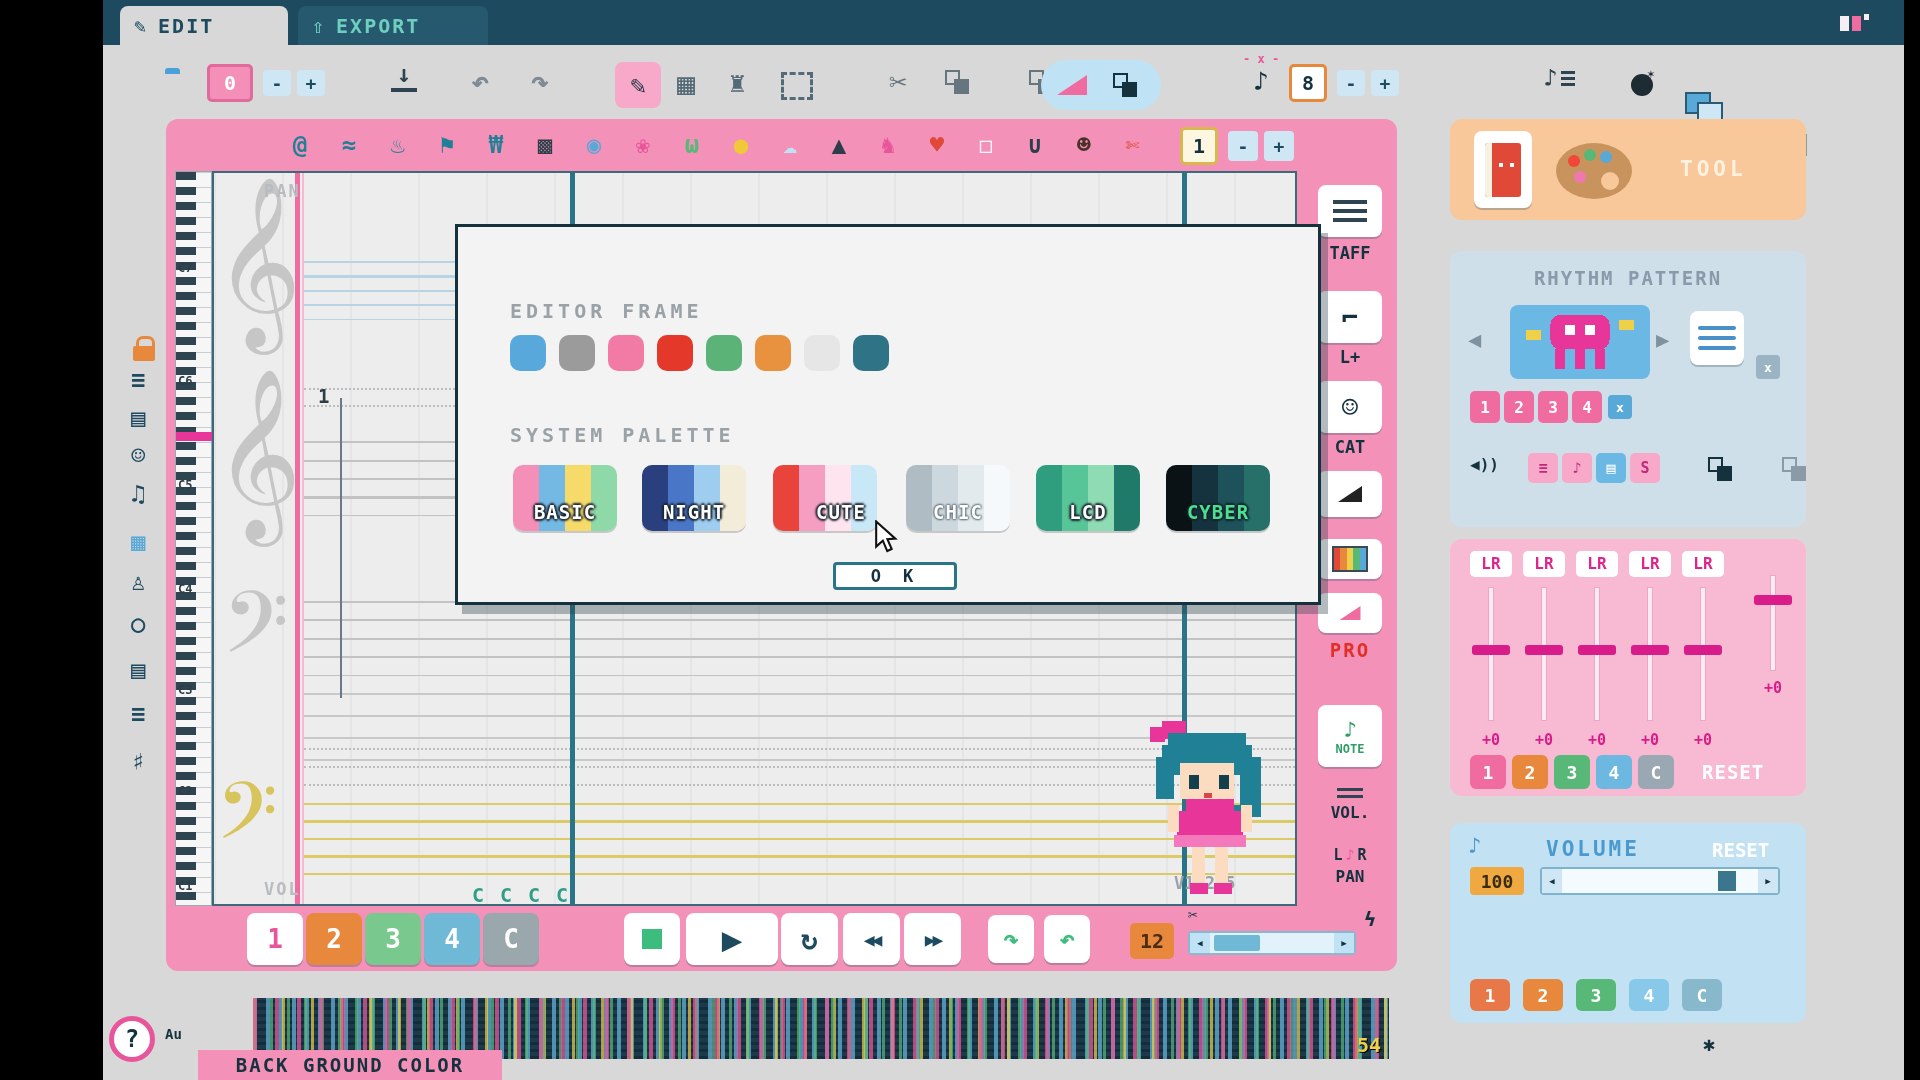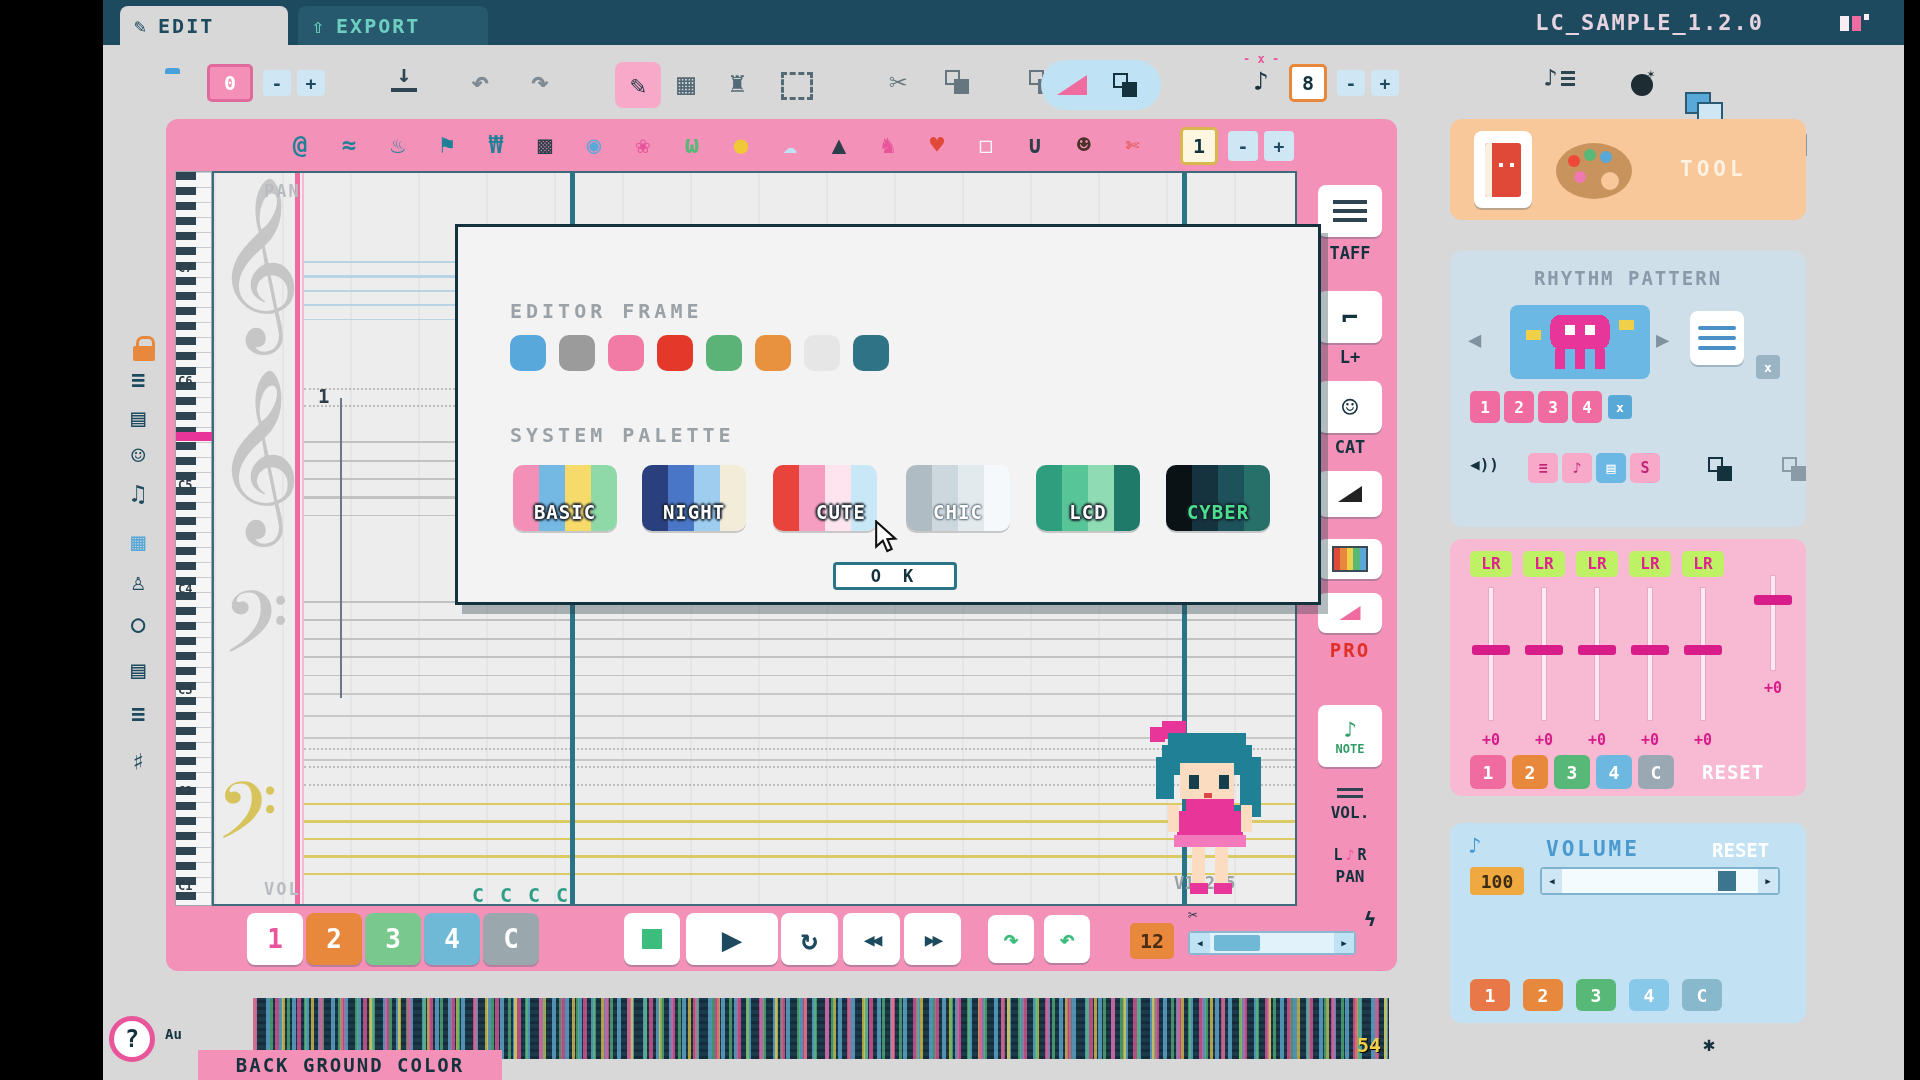--- a/index.html
+++ b/index.html
@@ -47,21 +47,21 @@
 .pbtn{position:absolute;top:794px;height:52px;background:#fff;border-radius:8px;display:flex;align-items:center;justify-content:center;box-shadow:0 2px 0 rgba(46,84,104,.3);color:#1d4a5e}
 .dlg{left:352px;top:224px;width:866px;height:381px;background:#f3f3f3;border:3px solid #14323e;box-shadow:7px 9px 0 rgba(40,60,70,.35);z-index:50}
 .dlg .tbar{position:absolute;left:0;top:0;right:0;height:38px;background:#14323e;display:flex;align-items:center;padding-left:14px}
 .seclbl{position:absolute;color:#9aa2a8;font-size:20px;letter-spacing:4px}
 .sw{position:absolute;top:108px;width:36px;height:36px;border-radius:10px}
 .pal{position:absolute;top:238px;width:104px;height:66px;border-radius:10px;overflow:hidden;display:flex;box-shadow:0 2px 0 rgba(0,0,0,.18)}
 .pal span.st{flex:1}
 .pal .plabel{position:absolute;left:0;right:0;top:36px;text-align:center;font-size:19px;letter-spacing:1px;
  text-shadow:-2px 0 2px rgba(25,35,45,.95),2px 0 2px rgba(25,35,45,.95),0 -2px 2px rgba(25,35,45,.95),0 2px 2px rgba(25,35,45,.95)}
 .panel{border-radius:12px}
-.chip{position:absolute;top:12px;width:42px;height:26px;background:#bef264;border-radius:5px;color:#e0248e;font-size:16px;text-align:center;line-height:26px}
+.chip{position:absolute;top:12px;width:42px;height:26px;background:#ffffff;border-radius:5px;color:#e0248e;font-size:16px;text-align:center;line-height:26px}
 .vtrack{position:absolute;width:6px;background:#fdeaf2;border:1px solid #eaa8c6}
 .vhandle{position:absolute;width:38px;height:10px;background:#d81c8a;border-radius:3px}
 .mixoff{position:absolute;width:36px;text-align:center;color:#d81c8a;font-size:15px}
 .mbtn{position:absolute;width:36px;height:34px;border-radius:6px;color:#fff;font-size:18px;display:flex;align-items:center;justify-content:center}
 .vbtn{position:absolute;width:40px;height:32px;border-radius:6px;color:#fff;font-size:18px;display:flex;align-items:center;justify-content:center}
 .stepbtn{position:absolute;width:30px;height:32px;background:#f06ca0;border-radius:5px;color:#fff;font-size:16px;display:flex;align-items:center;justify-content:center}
 .databar{left:150px;top:998px;width:1136px;height:61px;background:#1d3a4a;
  background-image:
  repeating-linear-gradient(90deg,rgba(232,85,154,.75) 0 4px,transparent 4px 22px),
  repeating-linear-gradient(90deg,rgba(88,184,120,.7) 0 3px,transparent 3px 17px),
@@ -81,21 +81,20 @@
   
   <div class="abs topbar">
     <div class="abs tab" style="left:17px;top:6px;width:168px;height:39px;background:#d8d8d8;color:#1d4a5e">
       <span>✎</span>
       <span>EDIT</span>
     </div>
     <div class="abs tab" style="left:195px;top:6px;width:190px;height:39px;background:#26586e;color:#6ecfc0">
       <span>⇧</span>
       <span>EXPORT</span>
     </div>
-    <div class="abs" style="right:140px;top:0;height:45px;line-height:45px;font-size:22px;letter-spacing:2px;color:#e6d4e0">LC_SAMPLE_1.2.0</div>
     <div class="abs" style="right:34px;top:14px;width:30px;height:18px">
       <span class="abs" style="left:0;top:2px;width:9px;height:15px;background:#f6eef2"></span>
       <span class="abs" style="left:12px;top:2px;width:9px;height:15px;background:#f06ca0"></span>
       <span class="abs" style="left:24px;top:0;width:5px;height:6px;background:#f6eef2"></span>
     </div>
   </div>
 
   
   <div class="abs" style="left:62px;top:74px"><span class="folder"></span></div>
   <div class="abs flexc" style="left:104px;top:64px;width:46px;height:38px;background:#f490b8;border:3px solid #e06a9c;border-radius:5px;color:#fff;font-size:20px">0</div>

